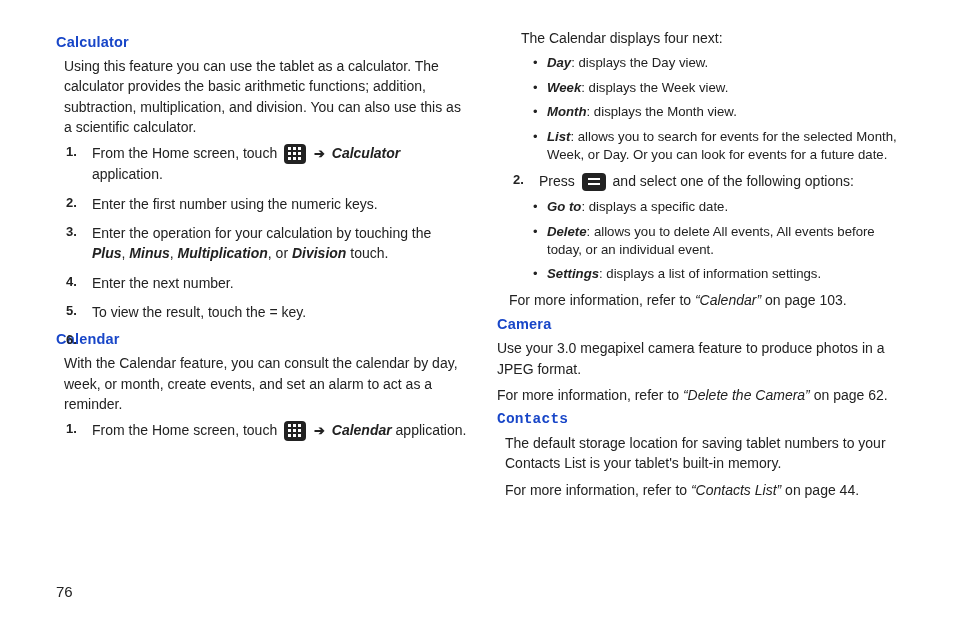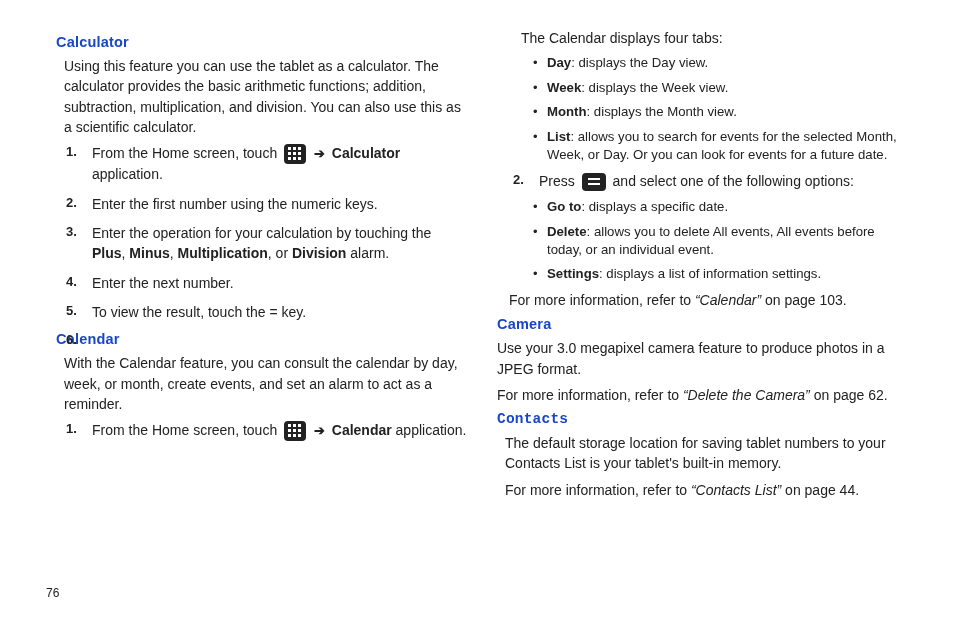--- a/index.html
+++ b/index.html
@@ -73,41 +73,41 @@
     font-family: "Helvetica Neue", Arial, sans-serif;
     font-stretch: condensed;
   }
   ul.bullets > li::before {
     content: "•";
     position: absolute;
     left: -14px;
     top: 0;
     font-size: 13px;
   }
-  .bold { font-weight: 700; }
+  .bold { font-weight: 700; font-style: italic; }
   .italic { font-style: italic; }
   .icon-grid, .icon-menu {
     display: inline-block;
     vertical-align: middle;
     margin: 0 3px;
   }
   .icon-grid svg, .icon-menu svg {
     display: block;
   }
   .arrow {
     font-weight: 700;
     font-size: 13px;
     margin: 0 3px 0 1px;
     vertical-align: middle;
   }
   .pagenum {
     position: absolute;
-    left: 46px;
+    left: 56px;
     bottom: 36px;
-    font-size: 12px;
+    font-size: 15px;
     font-family: "Helvetica Neue", Arial, sans-serif;
   }
 </style>
 </head>
 <body>
 
 <div class="page">
 
   <div class="col">
 
@@ -138,21 +138,21 @@
         <span class="bold">Calculator</span>
         <span> application.</span>
       </li>
       <li>
         <span class="num">2.</span>
         <span>Enter the first number using the numeric keys.</span>
       </li>
       <li>
         <span class="num">3.</span>
         <span>Enter the operation for your calculation by touching the </span><br>
-        <span class="bold">Plus</span><span>, </span><span class="bold">Minus</span><span>, </span><span class="bold">Multiplication</span><span>, or </span><span class="bold">Division</span><span> alarm.</span>
+        <span class="bold">Plus</span><span>, </span><span class="bold">Minus</span><span>, </span><span class="bold">Multiplication</span><span>, or </span><span class="bold">Division</span><span> touch.</span>
       </li>
       <li>
         <span class="num">4.</span>
         <span>Enter the next number.</span>
       </li>
       <li>
         <span class="num">5.</span>
         <span>To view the result, touch the = key.</span>
       </li>
       <li>
@@ -185,21 +185,21 @@
         </span>
         <span class="arrow">➔</span>
         <span class="bold">Calendar</span>
         <span> application.</span>
       </li>
     </ol>
   </div>
 
   <div class="col">
 
-    <p class="para" style="margin-left:24px;">The Calendar displays four tabs:</p>
+    <p class="para" style="margin-left:24px;">The Calendar displays four next:</p>
 
     <ul class="bullets" style="padding-left:50px;">
       <li><span class="bold">Day</span><span>: displays the Day view.</span></li>
       <li><span class="bold">Week</span><span>: displays the Week view.</span></li>
       <li><span class="bold">Month</span><span>: displays the Month view.</span></li>
       <li><span class="bold">List</span><span>: allows you to search for events for the selected Month, Week, or Day. Or you can look for events for a future date.</span></li>
     </ul>
 
     <ol class="steps" style="padding-left:42px;" start="2">
       <li>

